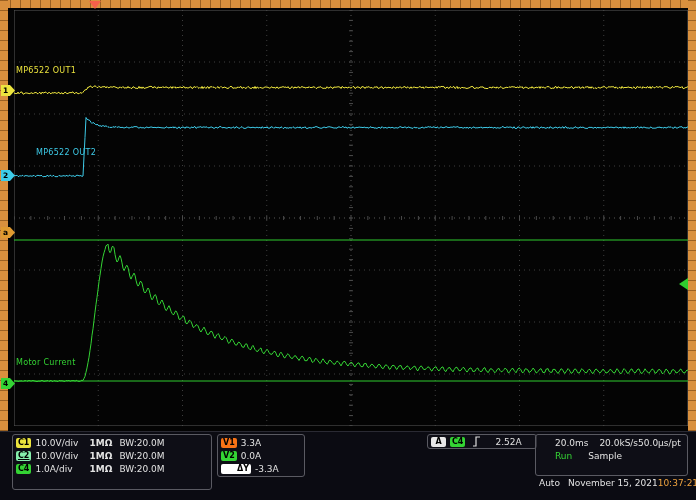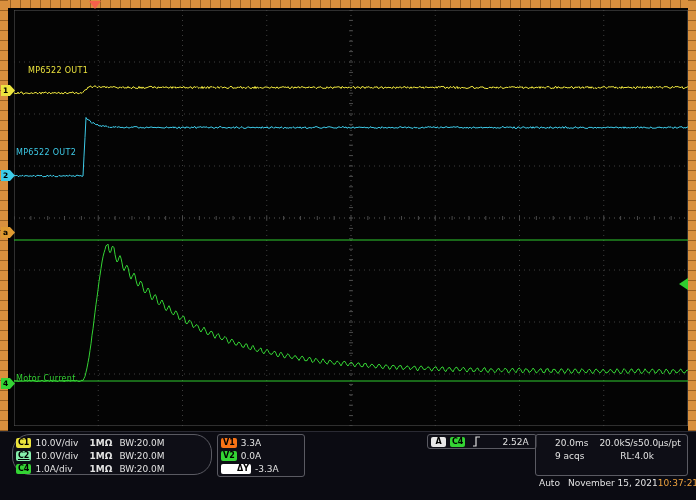--- a/index.html
+++ b/index.html
@@ -9,55 +9,55 @@
   .frame-top{position:absolute;left:0;top:0;width:696px;height:8px;background:#d9903e;
              background-image:repeating-linear-gradient(90deg,rgba(80,40,0,.45) 0 1px,transparent 1px 10px);}
   .frame-left{position:absolute;left:0;top:0;width:8px;height:431px;background:#d9903e;
              background-image:repeating-linear-gradient(180deg,rgba(80,40,0,.45) 0 1px,transparent 1px 10px);}
   .frame-right{position:absolute;left:688px;top:0;width:8px;height:431px;background:#d9903e;
              background-image:repeating-linear-gradient(180deg,rgba(80,40,0,.45) 0 1px,transparent 1px 10px);}
   
   .scope{position:absolute;left:8px;top:8px;width:680px;height:423px;background:#040404;}
   #scope-svg{position:absolute;left:6px;top:2px;}
   .wave-label{position:absolute;font-size:8px;letter-spacing:.3px;white-space:nowrap;}
-  .lbl-ch1{left:0;top:58px;padding-left:20px;}
-  .lbl-ch2{left:8px;top:140px;}
-  .lbl-ch4{left:8px;top:366px;}
+  .lbl-ch1{left:8px;top:58px;}
+  .lbl-ch2{left:28px;top:140px;}
+  .lbl-ch4{left:8px;top:350px;}
   
   .ch-marker{position:absolute;left:1px;width:14px;height:11px;color:#000;font-size:7.5px;font-weight:bold;
              line-height:11px;padding-left:2px;box-sizing:border-box;
              clip-path:polygon(0 0,64% 0,100% 50%,64% 100%,0 100%);}
   .mk-ch1{top:85px;} .mk-ch2{top:170px;} .mk-a{top:227px;} .mk-ch4{top:378px;}
   
   .trig-pos{position:absolute;left:89px;top:1px;width:0;height:0;
             border-left:6px solid transparent;border-right:6px solid transparent;
             border-top:8px solid #f4604a;}
   
   .statusbar{position:absolute;left:0;top:431px;width:696px;height:69px;background:#0b0b12;
              border-top:1px solid #2a2a33;font-size:9px;color:#e2e2e2;}
   .box{position:absolute;border:1px solid #5a5a62;border-radius:3px;background:rgba(18,18,26,.55);
        box-sizing:border-box;}
-  .left-box{left:12px;top:2px;width:200px;height:41px;padding:1px 3px;border-radius:18px;}
+  .left-box{left:12px;top:2px;width:200px;height:56px;padding:1px 3px;}
   .cursor-box{left:217px;top:2px;width:88px;height:43px;padding:1px 3px;}
   .trig-box{left:427px;top:2px;width:110px;height:15px;display:flex;align-items:center;padding:0 3px;}
   .right-box{left:535px;top:2px;width:153px;height:42px;padding:1px 19px;}
   .ch-row{display:flex;align-items:center;height:13px;white-space:nowrap;}
   .badge{display:inline-block;min-width:15px;padding:0 2px;border-radius:2px;color:#000;font-weight:bold;
          font-size:8px;line-height:10px;text-align:center;margin-right:4px;box-sizing:border-box;}
   .ch-scale{width:54px;} .ch-imp{width:30px;font-weight:bold;}
   .cur-row{display:flex;align-items:center;height:13px;white-space:nowrap;}
   .hr-row{display:flex;align-items:center;height:13px;white-space:nowrap;}
   .sp{justify-content:space-between;}
   .gap8{margin-right:8px;} .gap16{margin-right:16px;}
   .green{color:#35d435;} .orange{color:#eda23f;}
   .bottom-row{position:absolute;left:539px;top:46px;width:148px;display:flex;align-items:center;
               white-space:nowrap;}
   .bottom-row .push{margin-left:auto;}
   .edge-icon{margin:0 3px;}
-  .trig-val{margin-left:18px;}
+  .trig-val{margin-left:11px;}
 </style>
 </head>
 <body>
 
 <div class="scope-frame">
 
   <div class="frame-top"></div>
   <div class="frame-left"></div>
   <div class="frame-right"></div>
 
@@ -229,23 +229,23 @@
     </div>
 
     <div class="box right-box">
       <div class="hr-row sp">
         <span>
           <span class="gap8">20.0ms</span>
           <span>20.0kS/s</span>
         </span>
         <span>50.0μs/pt</span>
       </div>
-      <div class="hr-row sp">
-        <span>9 acqs</span>
-        <span style="margin-right:14px;">RL:4.0k</span>
+      <div class="hr-row">
+        <span class="green gap16">Run</span>
+        <span>Sample</span>
       </div>
     </div>
 
     <div class="bottom-row">
       <span class="gap8">Auto</span>
       <span>November 15, 2021</span>
       <span class="push orange">10:37:21</span>
     </div>
 
   </div>

